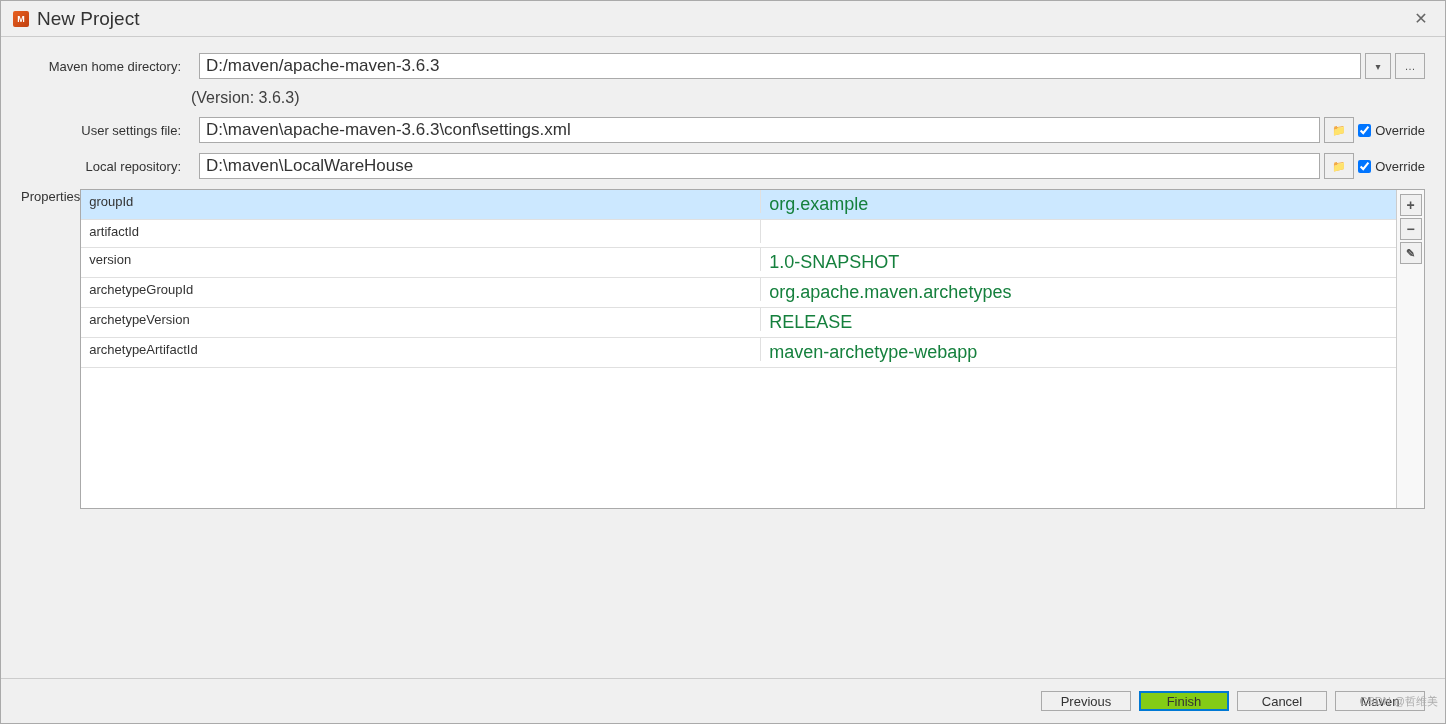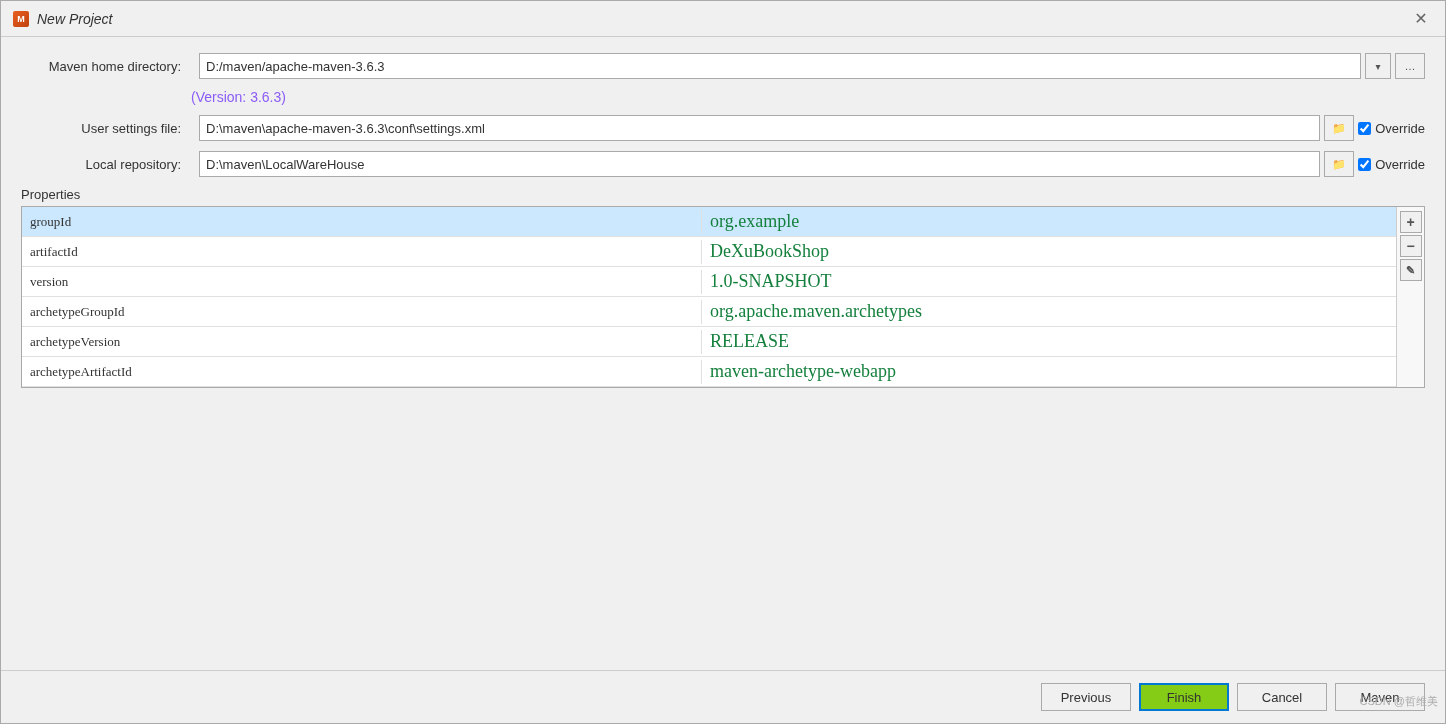--- a/index.html
+++ b/index.html
@@ -42,23 +42,22 @@
       background: linear-gradient(135deg, #e86020, #c04010);
       border-radius: 2px;
       display: flex;
       align-items: center;
       justify-content: center;
       font-size: 9px;
       color: white;
       font-weight: bold;
     }
     .title-text {
-      font-size: 14px;
-      color: #333;
-      font-style: italic;
+      font-size: 19px;
+      color: #333;
     }
     .close-btn {
       width: 24px;
       height: 24px;
       display: flex;
       align-items: center;
       justify-content: center;
       cursor: pointer;
       color: #666;
       font-size: 16px;
@@ -89,21 +88,21 @@
       display: flex;
       align-items: center;
       gap: 4px;
     }
     .form-input {
       flex: 1;
       height: 26px;
       border: 1px solid #aaa;
       background: white;
       padding: 0 6px;
-      font-size: 13px;
+      font-size: 17px;
       color: #333;
     }
     .dropdown-btn {
       width: 26px;
       height: 26px;
       border: 1px solid #aaa;
       background: #f0f0f0;
       cursor: pointer;
       display: flex;
       align-items: center;
@@ -118,61 +117,60 @@
       background: #f0f0f0;
       cursor: pointer;
       display: flex;
       align-items: center;
       justify-content: center;
       font-size: 11px;
       color: #555;
     }
     .version-text {
       margin-left: 170px;
-      color: #8b5cf6;
-      font-size: 14px;
+      color: #404040;
+      font-size: 16px;
     }
     .checkbox-label {
       display: flex;
       align-items: center;
       gap: 4px;
       font-size: 13px;
       color: #333;
     }
     .checkbox-label input[type=checkbox] {
       width: 13px;
       height: 13px;
     }
     .section-title {
       font-size: 13px;
       font-weight: normal;
       color: #333;
       margin-bottom: 4px;
     }
     .properties-section {
       display: flex;
-      flex-direction: column;
+      flex-direction: row;
     }
     .properties-table-wrap {
       border: 1px solid #aaa;
       background: white;
       display: flex;
       flex: 1;
       height: 320px;
     }
     .properties-table {
       flex: 1;
       overflow-y: auto;
     }
     .prop-row {
       display: flex;
       border-bottom: 1px solid #e0e0e0;
       min-height: 28px;
-      align-items: center;
-      font-family: Liberation Serif, serif;
+      align-items: flex-start;
     }
     .prop-row.selected {
       background: #cce8ff;
     }
     .prop-key {
       width: 680px;
       padding: 4px 8px;
       font-size: 13px;
       color: #333;
       border-right: 1px solid #e0e0e0;
@@ -212,21 +210,21 @@
     .footer {
       padding: 12px 20px;
       display: flex;
       justify-content: flex-end;
       gap: 8px;
       background: #f0f0f0;
       border-top: 1px solid #ccc;
     }
     .footer-btn {
       min-width: 90px;
-      height: 28px;
+      height: 20px;
       border: 1px solid #aaa;
       background: #f0f0f0;
       cursor: pointer;
       font-size: 13px;
       color: #333;
       padding: 0 16px;
     }
     .footer-btn.primary {
       background: #84cc16;
       border: 2px solid #0078d4;
@@ -302,21 +300,20 @@
       <div class="section-title">Properties</div>
       <div class="properties-table-wrap">
         <div class="properties-table">
 
         <div class="prop-row selected">
     <div class="prop-key">groupId</div>
     <div class="prop-value">org.example</div>
   </div>
             <div class="prop-row">
     <div class="prop-key">artifactId</div>
-    <div class="prop-value">DeXuBookShop</div>
   </div>
             <div class="prop-row">
     <div class="prop-key">version</div>
     <div class="prop-value">1.0-SNAPSHOT</div>
   </div>
             <div class="prop-row">
     <div class="prop-key">archetypeGroupId</div>
     <div class="prop-value">org.apache.maven.archetypes</div>
   </div>
             <div class="prop-row">

